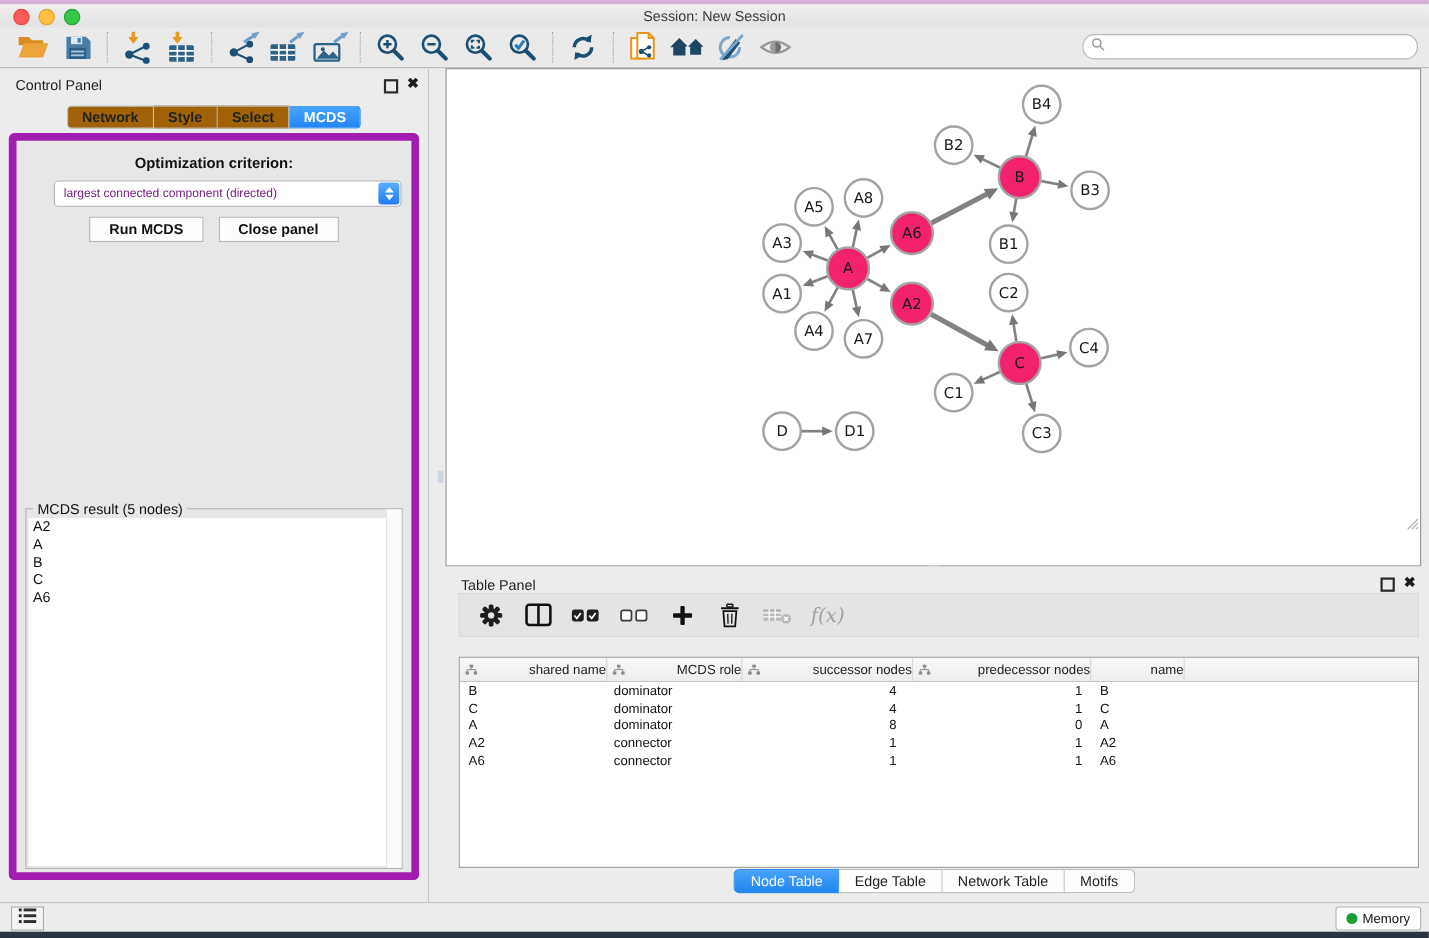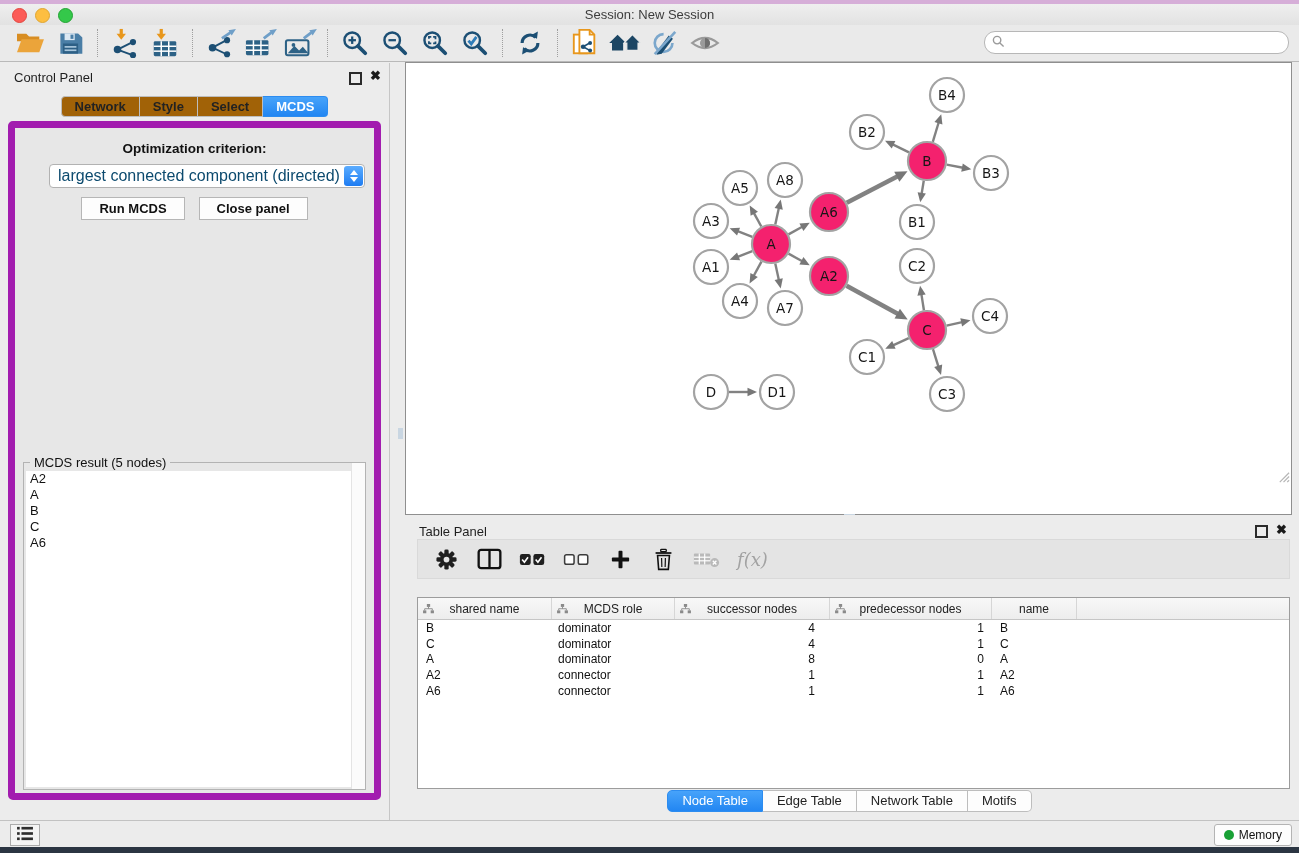--- a/index.html
+++ b/index.html
@@ -32,21 +32,21 @@
   .ctab{height:19px;line-height:19px;padding:0 13px;background:#a16207;border:1px solid #bdbdbd;
         border-left:none;font-size:13px;font-weight:600;color:#222;}
   .ctab:first-child{border-left:1px solid #bdbdbd;border-radius:4px 0 0 4px;}
   .ctab:last-child{border-radius:0 4px 4px 0;}
   .ctab.sel{background:linear-gradient(#47a3fa,#2286f2);border-color:#2c8cf0;color:#fff;}
   .cbox{position:absolute;left:8px;right:8px;top:58px;bottom:20px;background:#e7e7e7;
         border:7px solid #a21caf;border-radius:5px;}
   .opt-label{position:absolute;left:0;right:0;top:13px;text-align:center;font-size:13.5px;font-weight:600;color:#111;}
   .dropdown{position:absolute;left:34px;width:316px;top:36px;height:24px;background:#fff;border:1px solid #b2b2b2;
             border-radius:4px;display:flex;align-items:center;box-sizing:border-box;}
-  .dropdown .dval{flex:1;font-size:16px;padding-left:8px;color:#0c4a6e;white-space:nowrap;overflow:hidden;}
+  .dropdown .dval{flex:1;font-size:11px;padding-left:8px;color:#701a75;white-space:nowrap;overflow:hidden;}
   .stepper{width:19px;height:20px;margin-right:1px;border-radius:3px;background:linear-gradient(#5cadff,#1e7cf2);
            display:flex;flex-direction:column;align-items:center;justify-content:center;gap:2px;}
   .tri-up{width:0;height:0;border-left:4px solid transparent;border-right:4px solid transparent;border-bottom:5px solid #fff;}
   .tri-dn{width:0;height:0;border-left:4px solid transparent;border-right:4px solid transparent;border-top:5px solid #fff;}
   .btnrow{position:absolute;left:0;right:0;top:69px;display:flex;justify-content:center;gap:14px;}
   .pbtn{height:23px;line-height:21px;padding:0 17px;background:#fdfdfd;border:1px solid #b6b6b6;border-radius:0;
         font-size:13px;font-weight:600;color:#111;box-sizing:border-box;}
   .groupbox{position:absolute;left:8px;right:8px;top:334px;bottom:3px;border:1px solid #b3b3b3;}
   .grouptitle{position:absolute;left:6px;top:-8px;background:#e7e7e7;padding:0 4px;font-size:13px;color:#111;}
   .resultlist{position:absolute;left:2px;right:2px;top:8px;bottom:2px;background:#fff;}
@@ -68,21 +68,21 @@
   .tp-float{position:absolute;right:31px;top:10px;width:9px;height:9px;border:2px solid #2a2a2a;}
   .tp-close{position:absolute;right:12px;top:7px;font-size:13px;font-weight:bold;color:#1a1a1a;}
   .tp-toolbar{position:absolute;left:17px;right:9px;top:24px;height:40px;background:#e4e4e4;
               border:1px solid #d9d9d9;display:flex;align-items:center;gap:17px;padding-left:15px;box-sizing:border-box;}
   .tpbtn{display:flex;align-items:center;justify-content:center;min-width:26px;}
   .fx{font-family:"DejaVu Serif",serif;font-style:italic;font-size:18px;color:#a2a2a2;}
   .datatable{position:absolute;left:17px;right:9px;top:82px;height:190px;background:#fff;
              border:1px solid #9c9c9c;overflow:hidden;}
   .dt-header{display:grid;height:21px;background:linear-gradient(#f8f8f8,#ededed);border-bottom:1px solid #c6c6c6;}
   .dt-hcell{position:relative;border-right:1px solid #d6d6d6;font-size:12px;color:#222;
-            display:flex;align-items:center;justify-content:center;}
+            display:flex;align-items:center;justify-content:flex-end;}
   .dt-hcell .hicon{position:absolute;left:5px;top:5px;}
   .dt-row{display:grid;height:15.8px;align-items:center;}
   .dt-cell{font-size:12px;color:#111;white-space:nowrap;overflow:hidden;}
   .bottom-tabs{position:absolute;left:0;right:0;bottom:8px;display:flex;justify-content:center;}
   .btab{height:20px;line-height:20px;padding:0 14px;background:#fdfdfd;border:1px solid #bdbdbd;border-left:none;
         font-size:13px;color:#222;}
   .btab:first-child{border-left:1px solid #bdbdbd;border-radius:5px 0 0 5px;}
   .btab:last-child{border-radius:0 5px 5px 0;}
   .btab.sel{background:linear-gradient(#47a3fa,#2286f2);border-color:#2c8cf0;color:#fff;}
   

